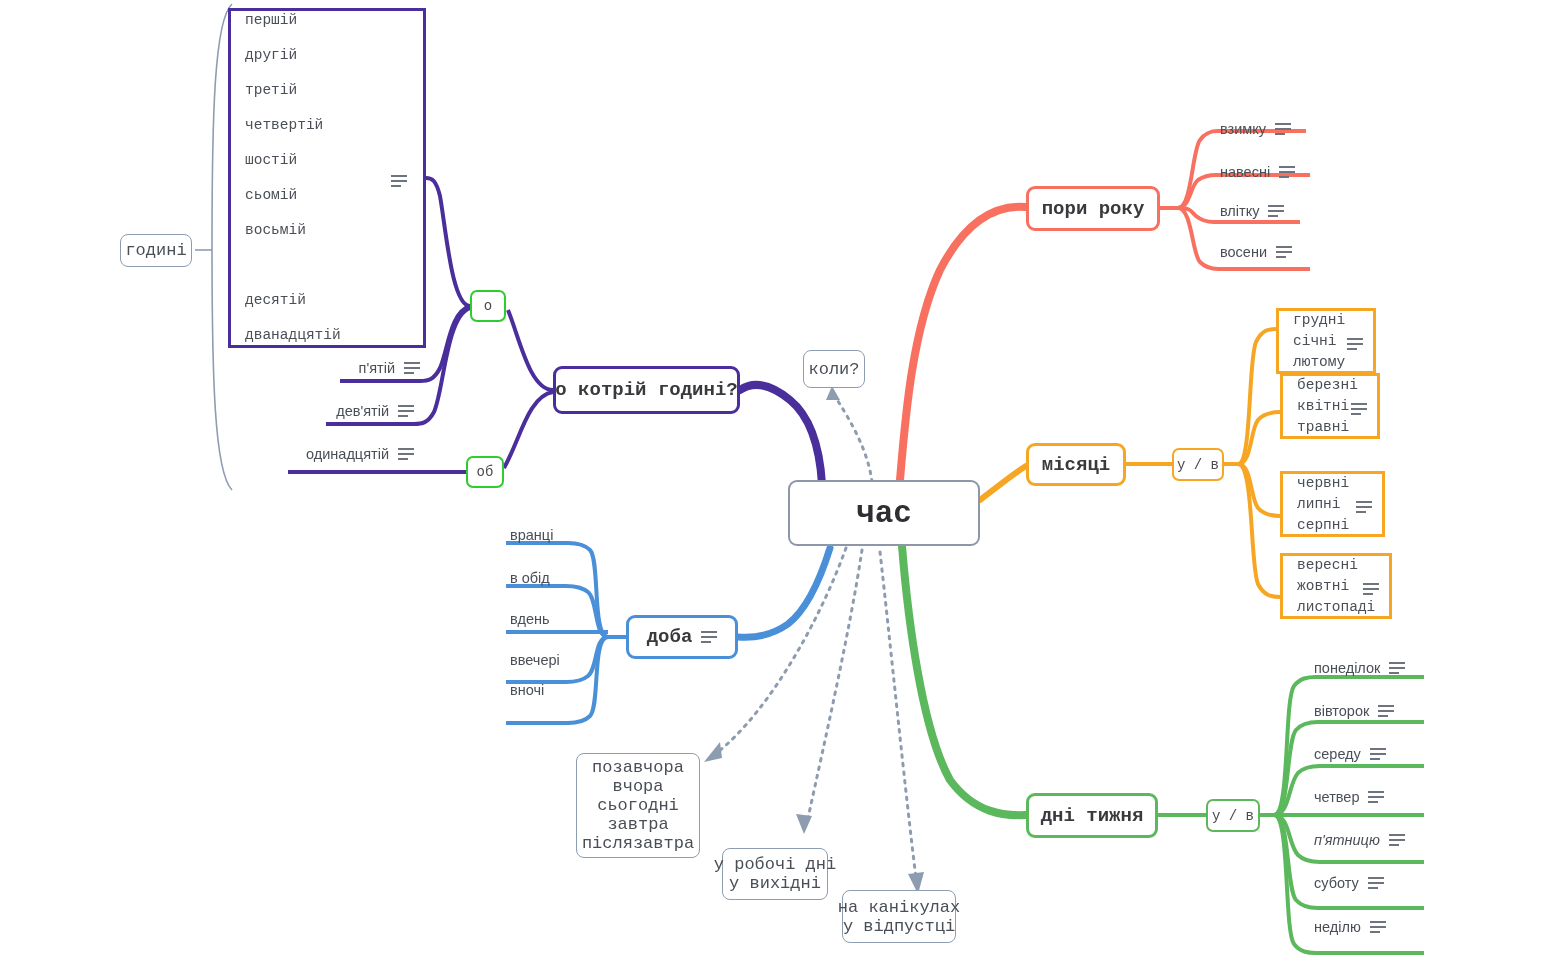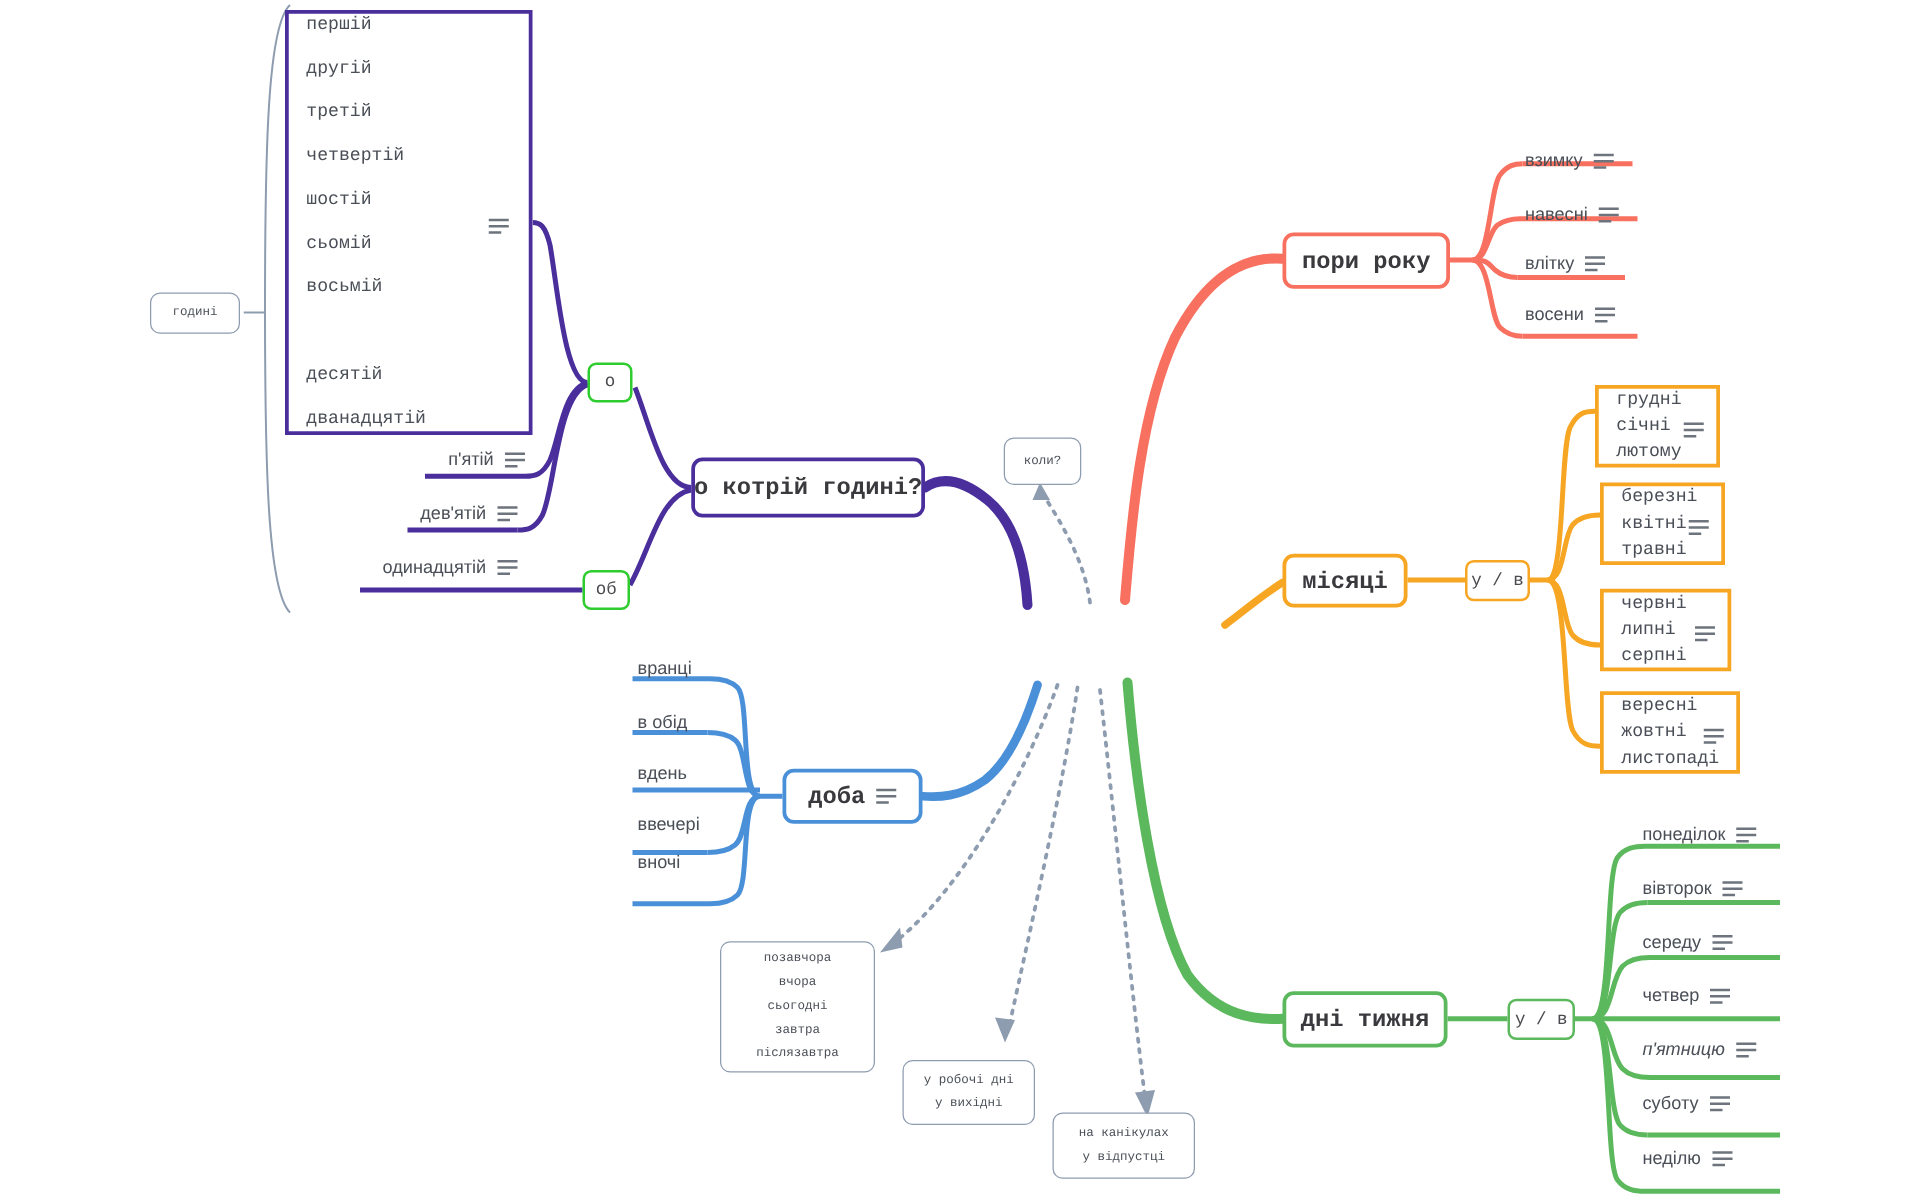--- a/index.html
+++ b/index.html
@@ -26,21 +26,21 @@
   .topic.blue{border-color:#4a90d9;}
   .topic.purple{border-color:#4a2f9c;border-width:3px;}
 
   
   .pill{border-width:2.5px;border-style:solid;border-radius:7px;font-size:14px;color:#4a4a4f;}
   .pill.amber{border-color:#f6a623;}
   .pill.green{border-color:#5cb85c;}
   .pill.brightgreen{border-color:#2ecc2e;}
 
   
-  .soft{border:1.6px solid #8e9cb0;border-radius:8px;font-size:10px;color:#4a4f57;
+  .soft{border:1.6px solid #8e9cb0;border-radius:8px;font-size:17px;color:#4a4f57;
         line-height:19px;text-align:center;}
 
   
   .boxlist{border-width:3px;border-style:solid;border-radius:0;font-size:14.5px;
            color:#4a4f57;line-height:21px;text-align:left;justify-content:flex-start;
            padding:6px 14px;}
   .boxlist.amber{border-color:#f6a623;}
   .boxlist.purple{border-color:#4a2f9c;}
 
   
@@ -140,20 +140,23 @@
     <line x1="506" y1="543" x2="568" y2="543" stroke="#4a90d9" stroke-width="4"></line>
     <path d="M 608 637 C 594 637 598 600 588 592 C 582 587 574 586 566 586" fill="none" stroke="#4a90d9" stroke-width="4"></path>
     <line x1="506" y1="586" x2="566" y2="586" stroke="#4a90d9" stroke-width="4"></line>
     <line x1="506" y1="632" x2="608" y2="632" stroke="#4a90d9" stroke-width="4"></line>
     <path d="M 608 637 C 594 637 598 668 588 676 C 582 681 574 682 566 682" fill="none" stroke="#4a90d9" stroke-width="4"></path>
     <line x1="506" y1="682" x2="566" y2="682" stroke="#4a90d9" stroke-width="4"></line>
     <path d="M 608 637 C 592 637 600 706 590 716 C 584 722 576 723 568 723" fill="none" stroke="#4a90d9" stroke-width="4"></path>
     <line x1="506" y1="723" x2="568" y2="723" stroke="#4a90d9" stroke-width="4"></line>
   </svg>
 
+  <div class="node central" style="left:788px;top:480px;width:192px;height:66px;">
+    <span class="lbl">час</span>
+  </div>
 
   <div class="node soft" style="left:803px;top:350px;width:62px;height:38px;">
     <span class="lbl">коли?</span>
   </div>
 
   <div class="node topic purple" style="left:553px;top:366px;width:187px;height:48px;">
     <span class="lbl">о котрій годині?</span>
   </div>
 
   <div class="node soft" style="left:120px;top:234px;width:72px;height:33px;">
@@ -222,21 +225,21 @@
   <div class="node pill amber" style="left:1172px;top:448px;width:52px;height:33px;">
     <span class="lbl">у / в</span>
   </div>
 
   <div class="node boxlist amber" style="left:1276px;top:308px;width:100px;height:66px;">
     <span class="lbl">грудні
 січні
 лютому</span>
     <span class="noteicon" style="right:10px;top:27px;"><i></i><i></i><i></i></span>
   </div>
-  <div class="node boxlist amber" style="left:1280px;top:386px;width:100px;height:66px;">
+  <div class="node boxlist amber" style="left:1280px;top:373px;width:100px;height:66px;">
     <span class="lbl">березні
 квітні
 травні</span>
     <span class="noteicon" style="right:10px;top:27px;"><i></i><i></i><i></i></span>
   </div>
   <div class="node boxlist amber" style="left:1280px;top:471px;width:105px;height:66px;">
     <span class="lbl">червні
 липні
 серпні</span>
     <span class="noteicon" style="right:10px;top:27px;"><i></i><i></i><i></i></span>

